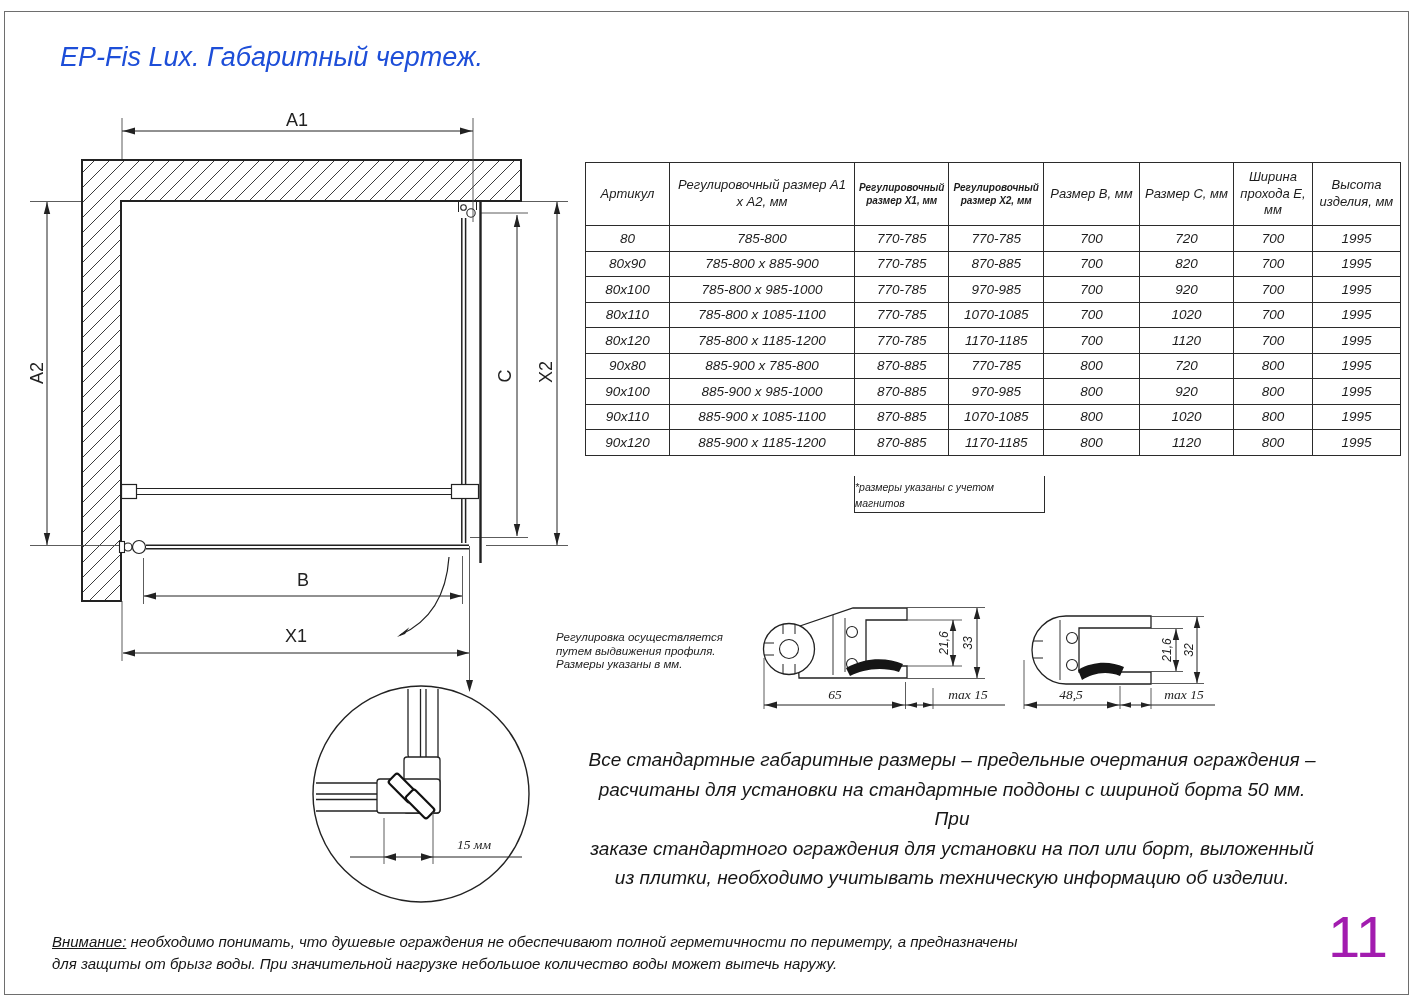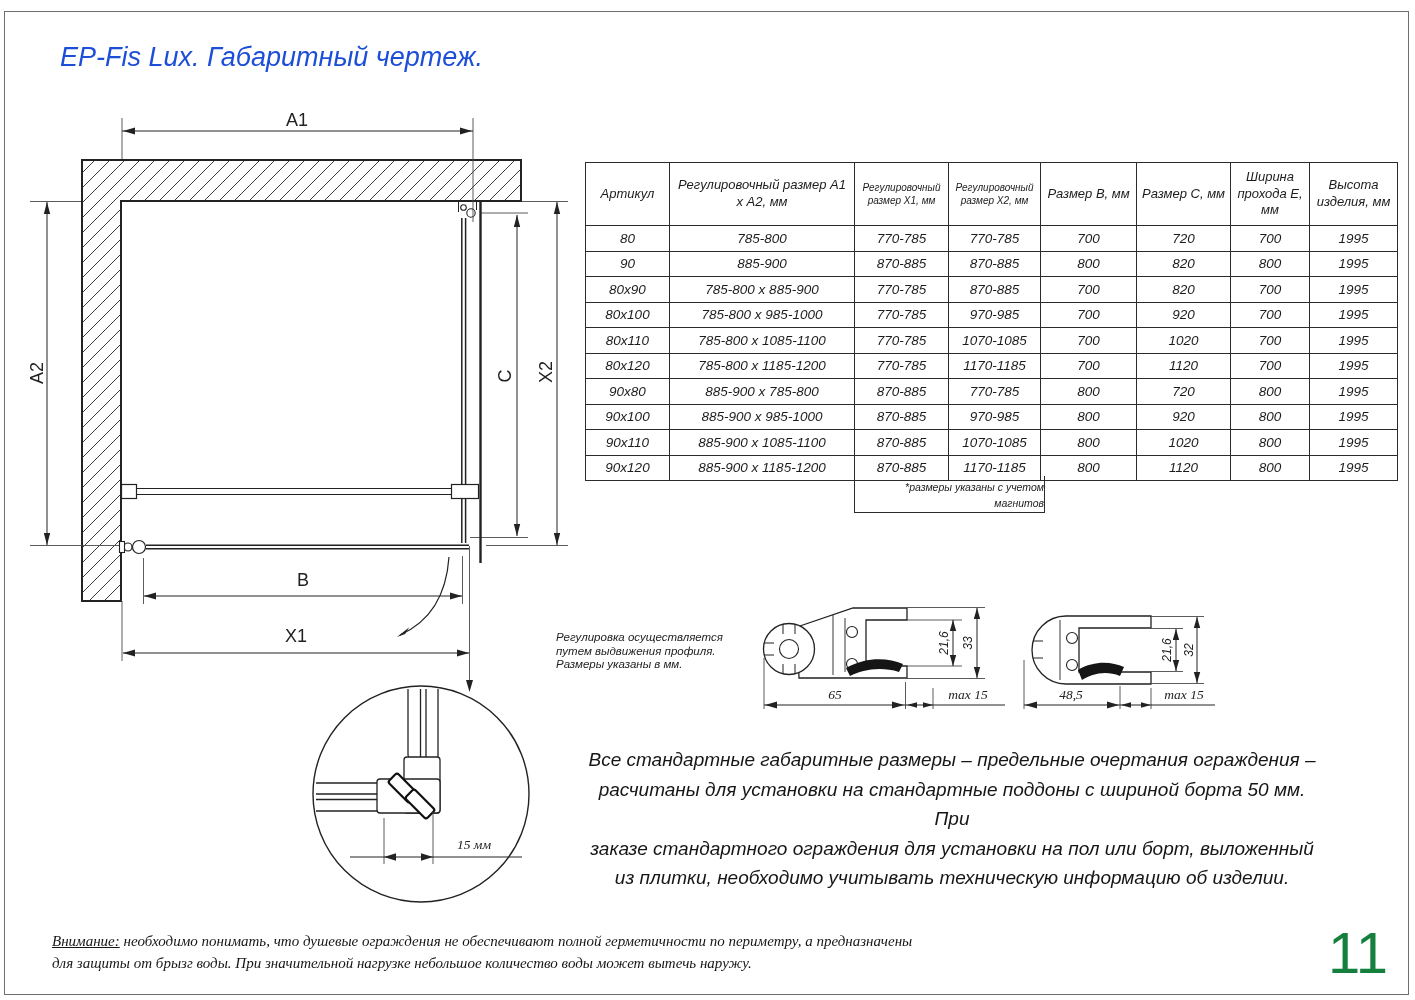--- a/index.html
+++ b/index.html
@@ -11,35 +11,35 @@
   }
   .frame { position:absolute; left:4px; top:11px; right:6px; bottom:5px; border:1px solid #6e6e6e; }
   .abs { position:absolute; }
   .it { font-style:italic; }
   .ctr { transform:translate(-50%,-50%); white-space:nowrap; }
   .rot { transform:translate(-50%,-50%) rotate(-90deg); white-space:nowrap; }
   .dim-big { font-size:18px; color:#222; }
   .dim-sm { font-size:13.5px; color:#222;font-family:Liberation Serif, serif; }
   .dim-xs { font-size:12px; color:#222; }
   #title { left:60px; top:42px; font-size:27px; color:#1d4ed8; }
-  #pagenum { left:1318px; top:903px; width:80px; text-align:center; font-size:58px; color:#15803d;margin-top:16px; }
+  #pagenum { left:1318px; top:903px; width:80px; text-align:center; font-size:58px; color:#a21caf; }
 
   table.sizes { position:absolute; left:585px; top:162px; border-collapse:collapse; table-layout:fixed; font-style:italic; }
   .sizes th, .sizes td { border:1.5px solid #2b2b2b; padding:2px 4px; text-align:center; vertical-align:middle; overflow:hidden; }
   .sizes th { height:58px; font-weight:normal; font-size:13px; line-height:1.3; color:#1c1c1c; }
-  .sizes th.small { font-size:10px; line-height:1.35; }
+  .sizes th.small { font-size:10px; line-height:1.35;font-weight:bold; }
   .sizes td { height:20.5px; font-size:13.5px; color:#1c1c1c; }
   #footnote {
     left:854px; top:476px; width:189px; height:33px;
     border:1.5px solid #2b2b2b; border-top:none;
-    font-size:10.5px; line-height:1.55; text-align:right; padding-top:3px; color:#1c1c1c;
+    font-size:10.5px; line-height:1.55; text-align:left; padding-top:3px; color:#1c1c1c;
   }
   #profile-note { left:556px; top:631px; width:184px; font-size:11.5px; line-height:13.5px; color:#222; }
   #paragraph { left:582px; top:745px; width:740px; font-size:19px; line-height:29.5px; color:#161616;text-align:center; }
-  #warning { left:52px; top:931px; width:1030px; font-size:15px; line-height:21.5px; color:#161616;font-family:Liberation Serif, serif; }
+  #warning { left:52px; top:931px; width:1030px; font-size:15px; line-height:21.5px; color:#161616; }
   #warning .ul { text-decoration:underline; }
 </style>
 </head>
 <body>
 
 <div class="frame"></div>
 
 <svg class="abs" style="left:0;top:0" width="1415" height="1000" viewBox="0 0 1415 1000">
   <defs>
     <pattern id="hatch" patternUnits="userSpaceOnUse" width="15" height="15">
@@ -291,30 +291,20 @@
       <td>80</td>
         <td>785-800</td>
         <td>770-785</td>
         <td>770-785</td>
         <td>700</td>
         <td>720</td>
         <td>700</td>
         <td>1995</td>
     </tr>
     <tr>
-      <td>90</td>
-        <td>885-900</td>
-        <td>870-885</td>
-        <td>870-885</td>
-        <td>800</td>
-        <td>820</td>
-        <td>800</td>
-        <td>1995</td>
-    </tr>
-    <tr>
       <td>80x90</td>
         <td>785-800 x 885-900</td>
         <td>770-785</td>
         <td>870-885</td>
         <td>700</td>
         <td>820</td>
         <td>700</td>
         <td>1995</td>
     </tr>
     <tr>

